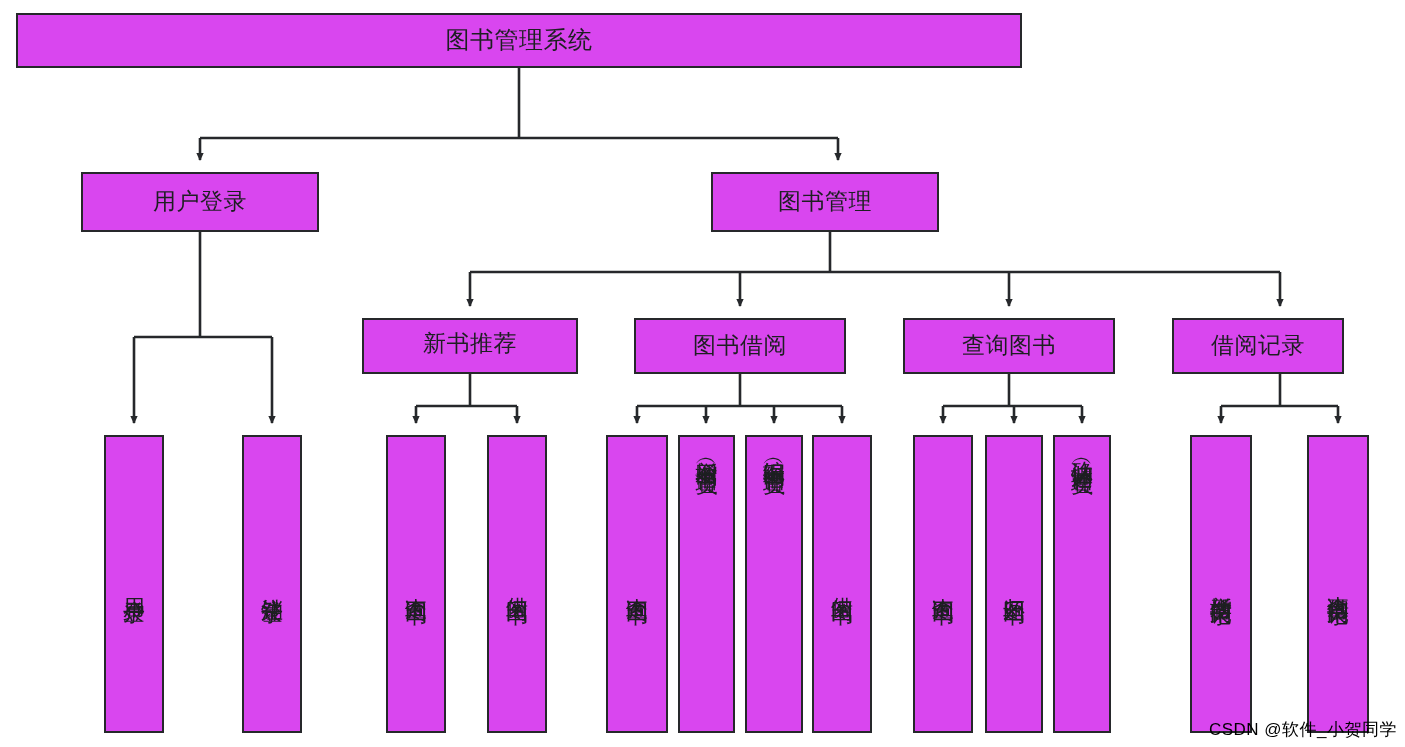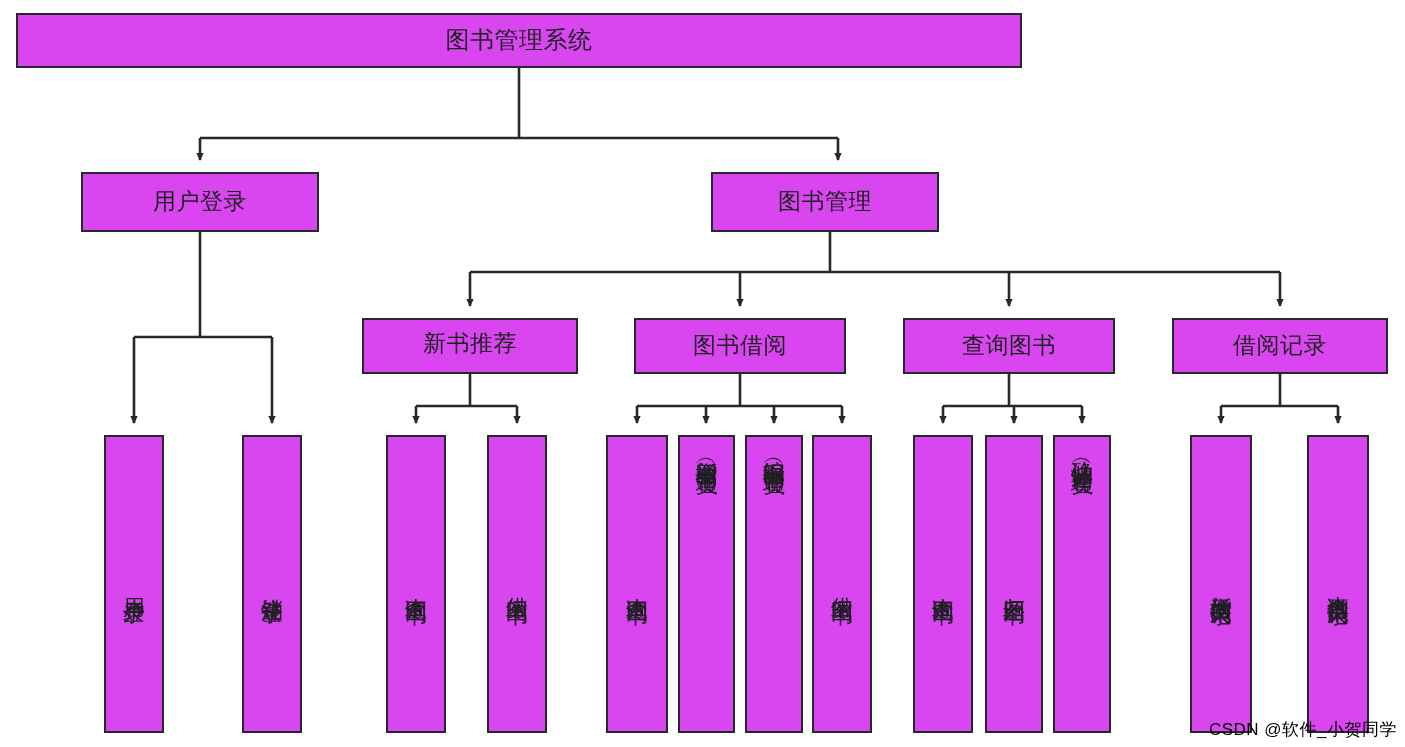--- a/index.html
+++ b/index.html
@@ -148,21 +148,21 @@
 
   <div class="node horizontal" style="left:362px; top:318px; width:216px; height:56px;font-family:Liberation Mono, monospace;">
     <span class="node-label">新书推荐</span>
   </div>
   <div class="node horizontal" style="left:634px; top:318px; width:212px; height:56px;">
     <span class="node-label">图书借阅</span>
   </div>
   <div class="node horizontal" style="left:903px; top:318px; width:212px; height:56px;">
     <span class="node-label">查询图书</span>
   </div>
-  <div class="node horizontal" style="left:1172px; top:318px; width:216px; height:56px;">
+  <div class="node horizontal" style="left:1172px; top:318px; width:172px; height:56px;">
     <span class="node-label">借阅记录</span>
   </div>
 
   <div class="node vertical centered" style="left:104px; top:435px; width:60px; height:298px;">
     <span class="node-label">用户登录</span>
   </div>
   <div class="node vertical centered" style="left:242px; top:435px; width:60px; height:298px;">
     <span class="node-label">注销登录</span>
   </div>
 

